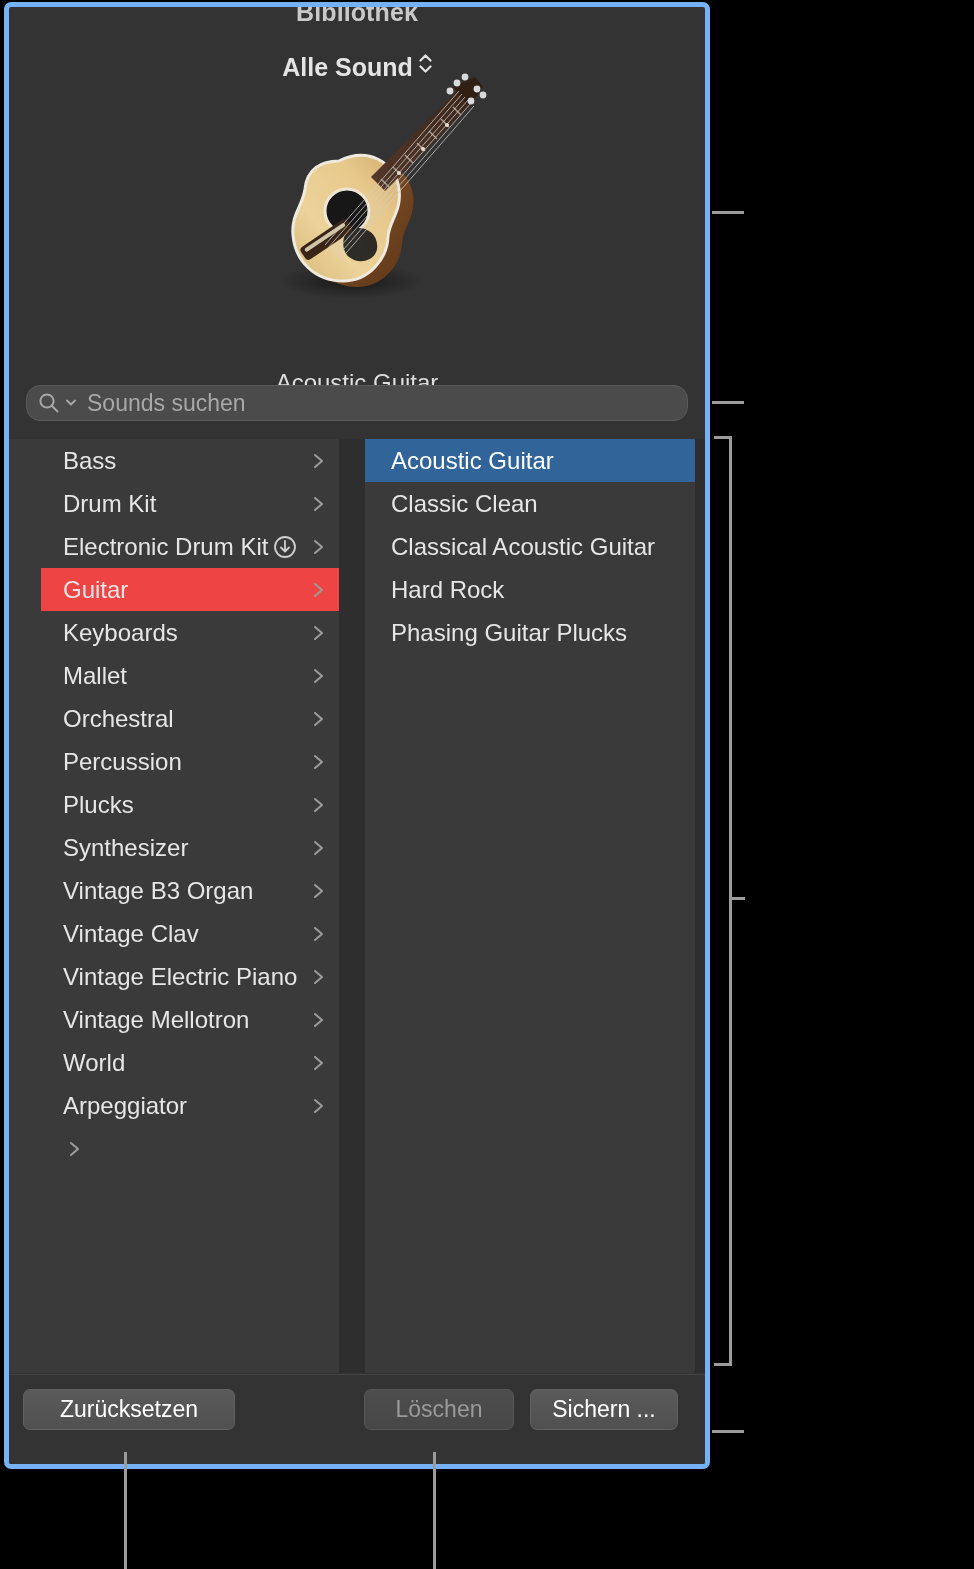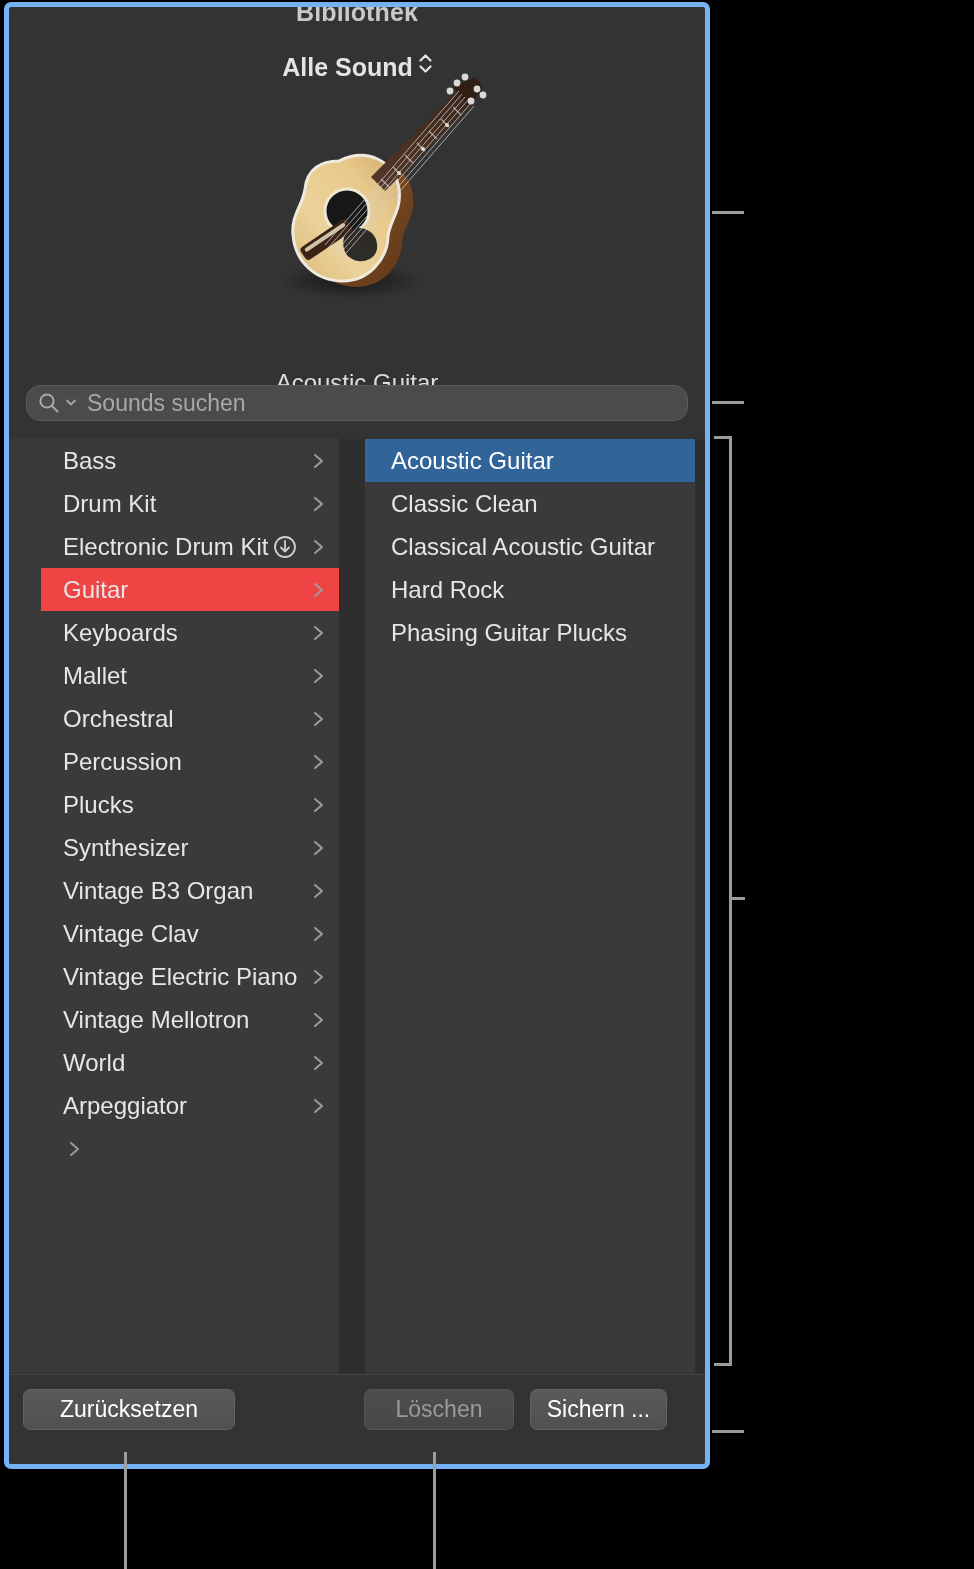--- a/index.html
+++ b/index.html
@@ -224,21 +224,21 @@
     white-space: nowrap;
   }
   #reset-button { left: 14px; width: 212px; }
   #delete-button {
     left: 355px;
     width: 150px;
     color: #9a9a9a;
     background: linear-gradient(to bottom, #4d4d4d, #474747);
     border-color: #565656;
   }
-  #save-button { left: 521px; width: 137px; }
+  #save-button { left: 521px; width: 148px; }
 
   
   .callout {
     position: absolute;
     background: #9b9b9b;
   }
   .callout-h { height: 3px; }
   .callout-v { width: 3px; }
   .bracket {
     position: absolute;

